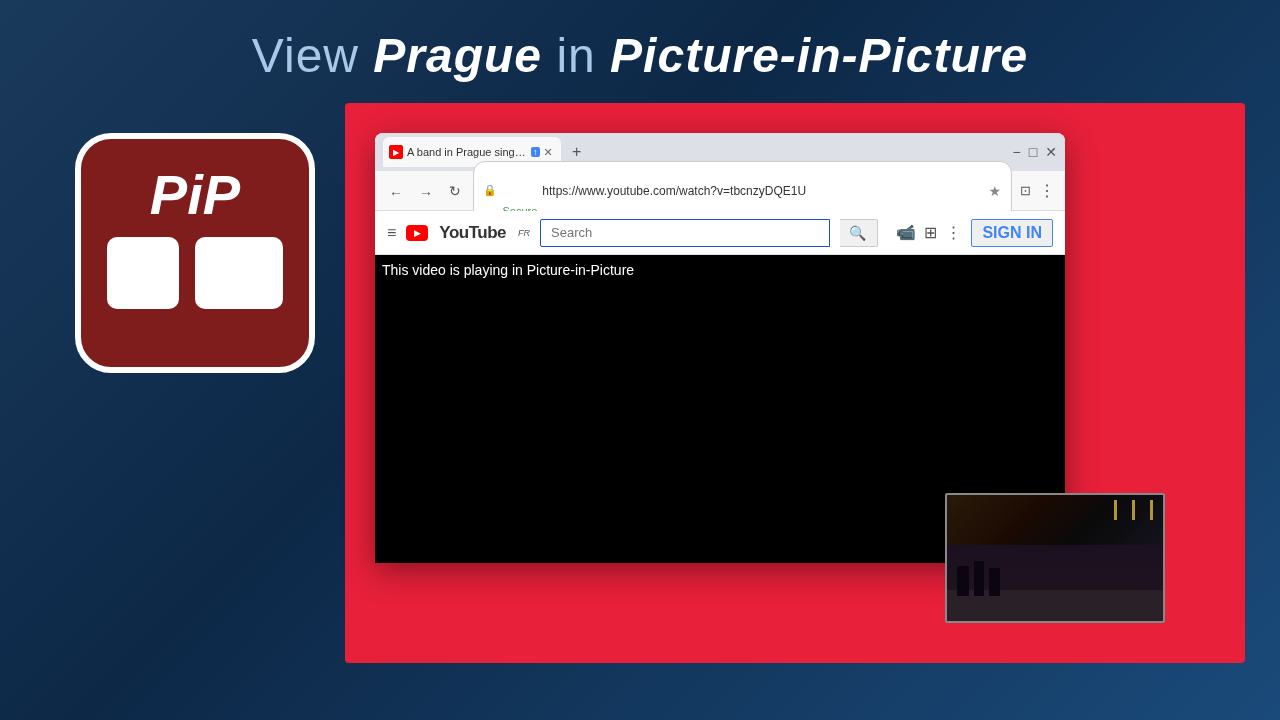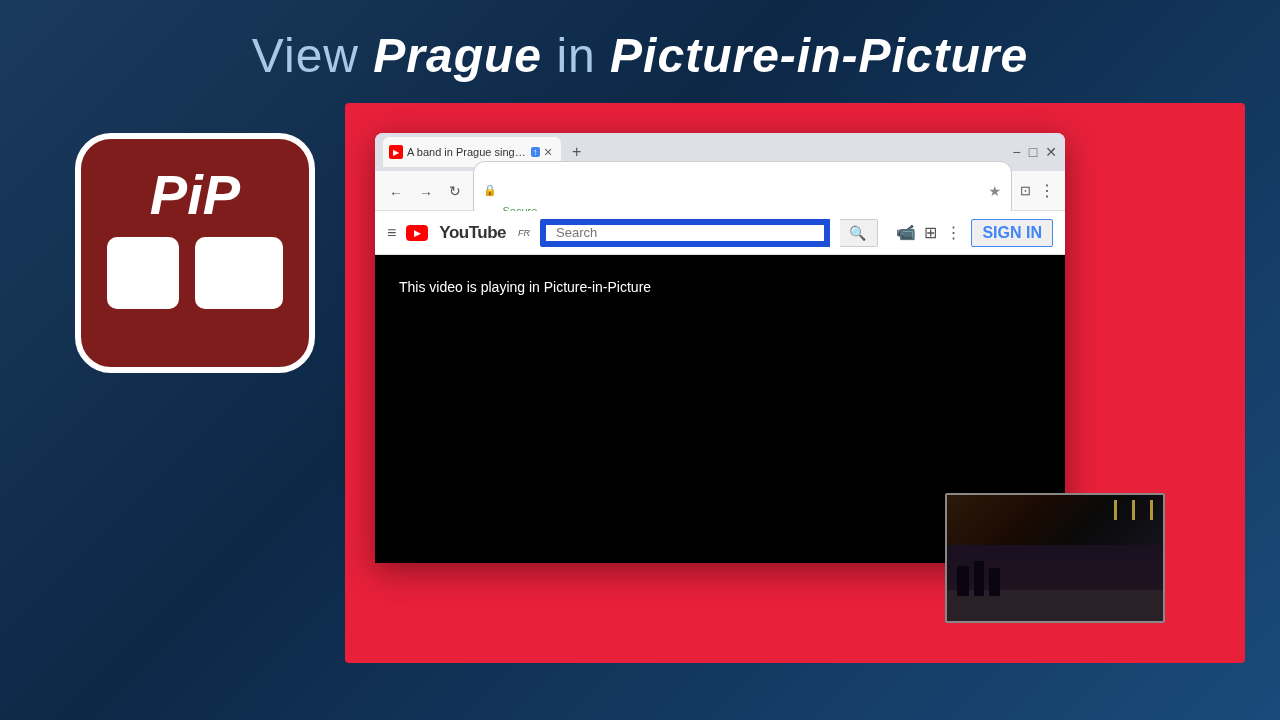--- a/index.html
+++ b/index.html
@@ -322,21 +322,21 @@
     .yt-logo-superscript {
       font-size: 9px;
       color: #555;
       margin-left: 1px;
       vertical-align: super;
       font-style: italic;
     }
 
     .yt-search {
       flex: 1;
-      border: 6px solid #1d4ed8;
+      border: 1px solid #1d4ed8;
       border-radius: 2px 0 0 2px;
       padding: 4px 10px;
       font-size: 13px;
       color: #333;
       height: 28px;
     }
 
     .yt-search-btn {
       background: #f0f0f0;
       border: 1px solid #ccc;
@@ -373,21 +373,21 @@
     }
 
     
     .yt-content {
       flex: 1;
       background: #000000;
       display: flex;
       flex-direction: column;
       align-items: flex-start;
       justify-content: flex-start;
-      padding: 24px;
+      padding: 7px;
       position: relative;
     }
 
     .pip-message {
       color: #ffffff;
       font-size: 14px;
     }
 
     
     .pip-video {
@@ -499,20 +499,21 @@
         </div>
       </div>
 
       <div class="browser-addressbar">
         <span class="nav-btn">←</span>
         <span class="nav-btn">→</span>
         <span class="nav-btn">↻</span>
         <div class="address-box">
           <span class="secure-icon">🔒</span>
           <span class="secure-label">Secure</span>
+          <span class="url-text">https://www.youtube.com/watch?v=tbcnzyDQE1U</span>
           <span class="address-star">★</span>
         </div>
         <span class="address-pip-btn">⊡</span>
         <span class="address-menu">⋮</span>
       </div>
 
       <div class="yt-toolbar">
         <span class="yt-hamburger">≡</span>
         <div class="yt-logo">
           <div class="yt-logo-icon"></div>

